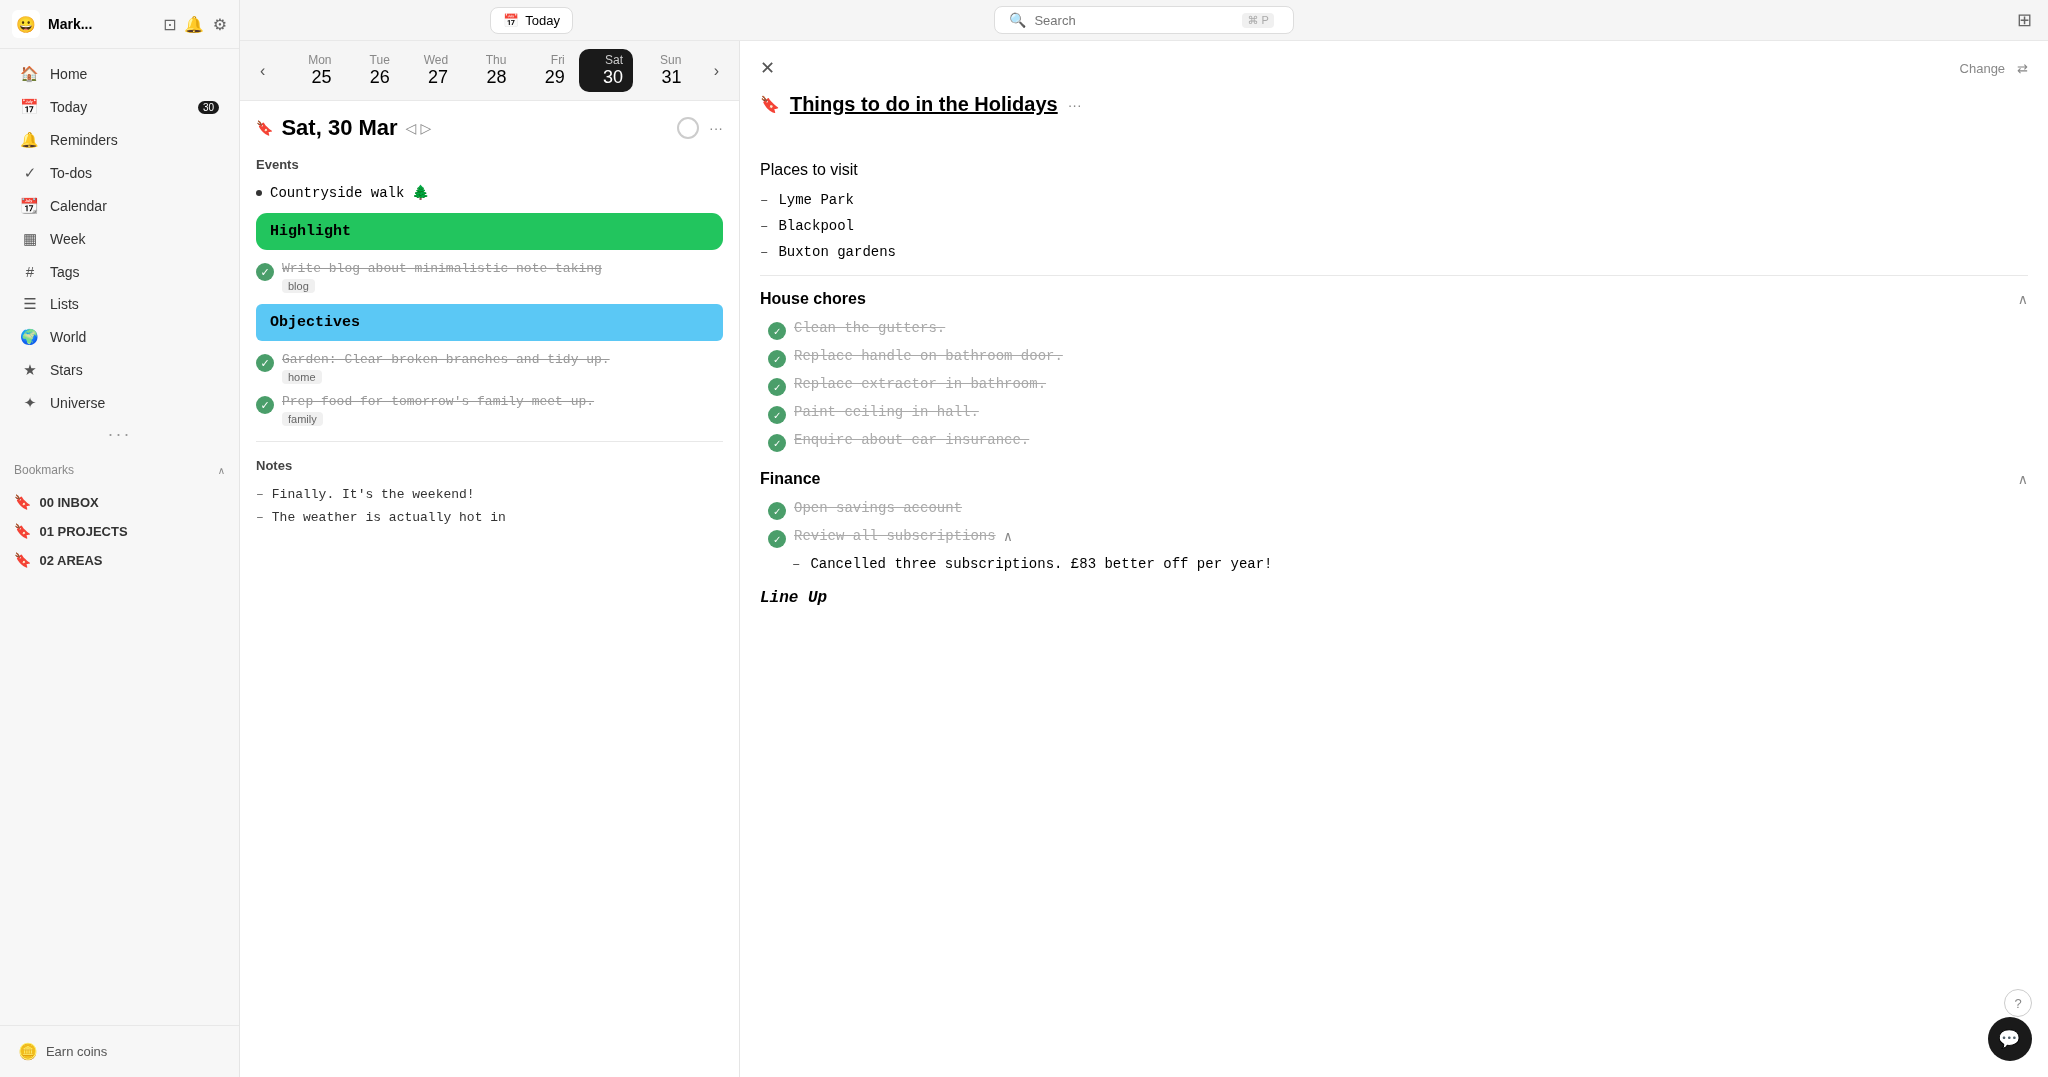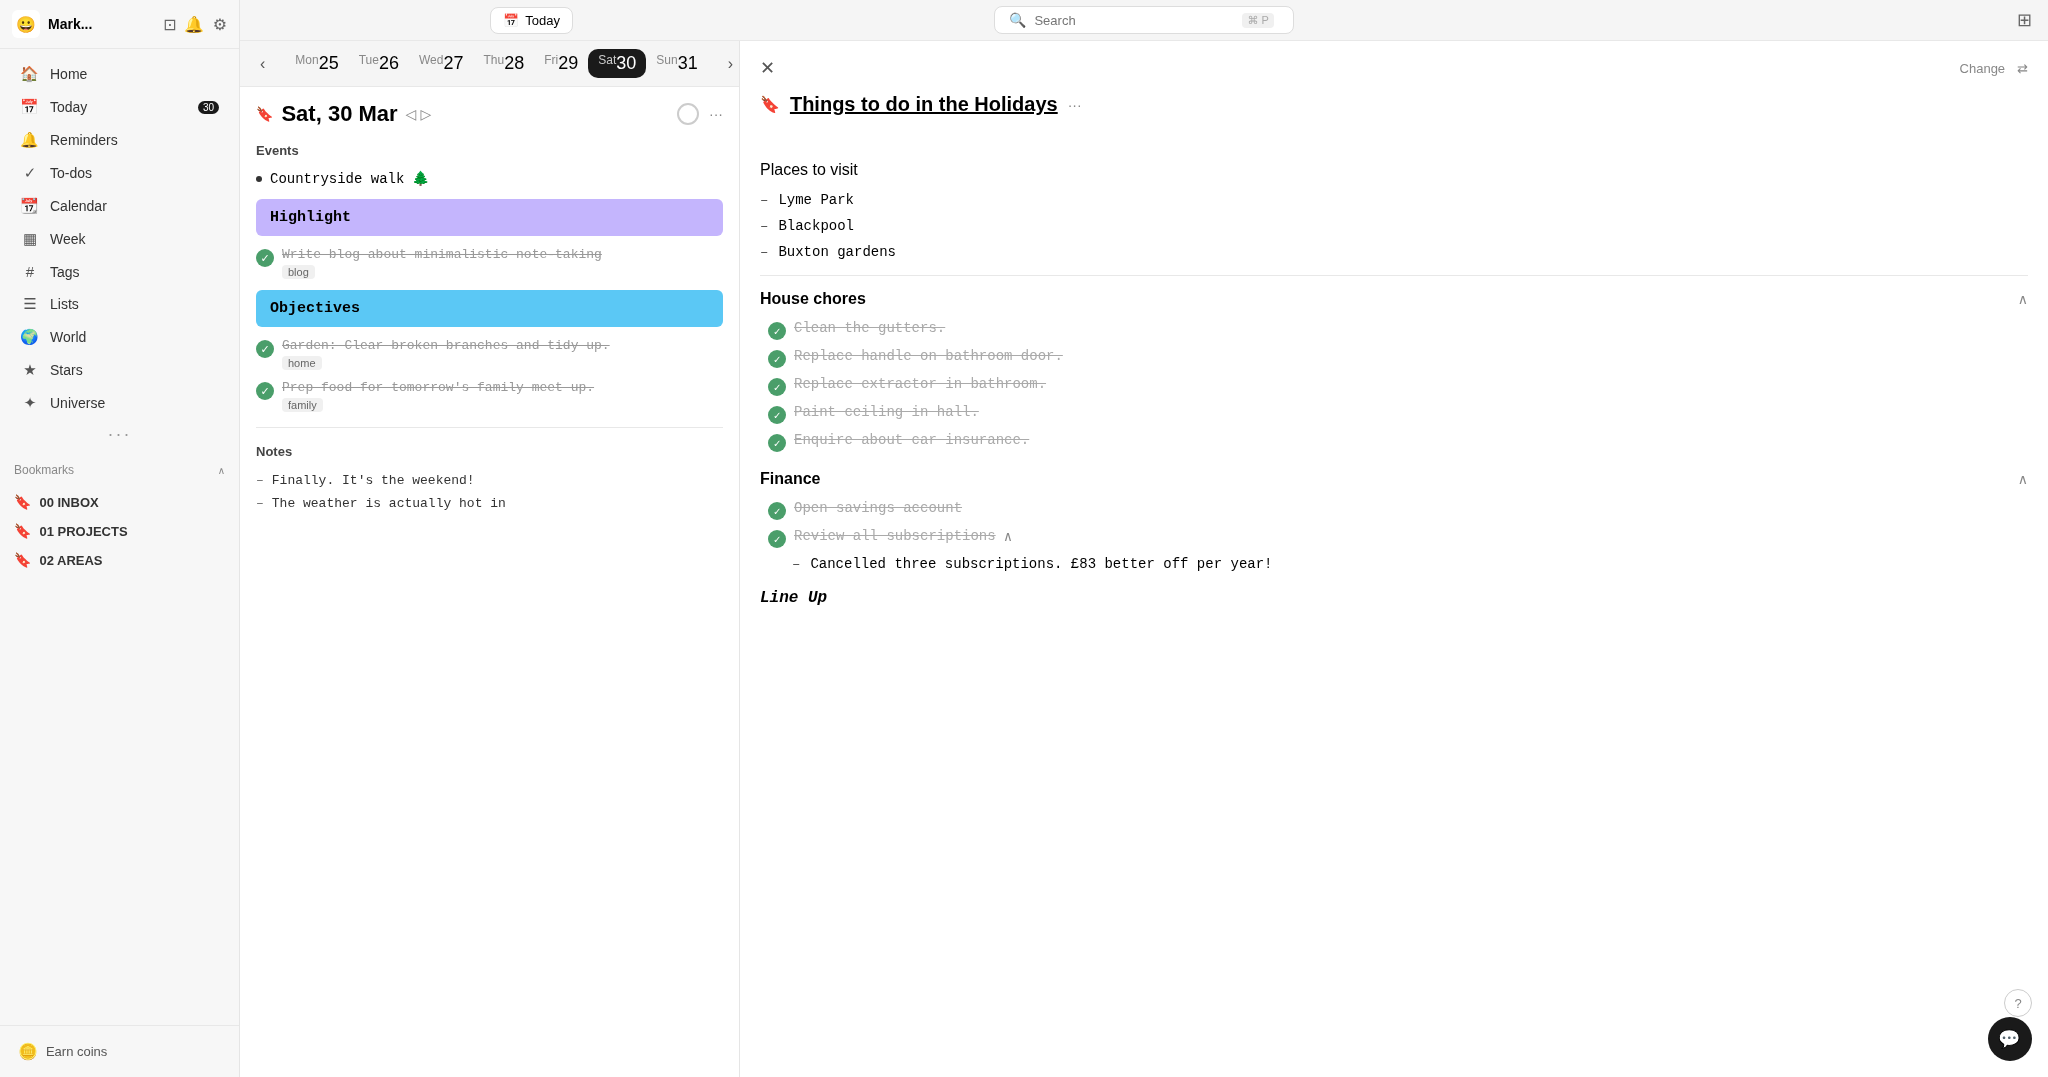--- a/index.html
+++ b/index.html
@@ -48,21 +48,21 @@
     
     .calendar-area { flex: 1; display: flex; overflow: hidden; }
 
     
     .day-panel { width: 500px; background: #fff; border-right: 1px solid #e5e5e5; display: flex; flex-direction: column; overflow: hidden; flex-shrink: 0; }
 
     .day-nav { display: flex; align-items: center; padding: 8px 12px; gap: 4px; background: #f5f5f5; border-bottom: 1px solid #e8e8e8; }
     .day-nav-arrow { background: none; border: none; cursor: pointer; font-size: 16px; color: #555; padding: 4px 8px; border-radius: 6px; }
 
     .week-days { display: flex; flex: 1; justify-content: space-around; align-items: center; padding: 0 8px; }
-    .week-day { display: flex; align-items: flex-start; cursor: pointer; padding: 4px 10px; border-radius: 8px; min-width: 54px; }
+    .week-day { display: flex; flex-direction: column; align-items: flex-end; cursor: pointer; padding: 4px 10px; border-radius: 8px; min-width: 54px; }
     .week-day-name { font-size: 12px; color: #888; }
     .week-day-num { font-size: 18px; font-weight: 500; color: #000000; }
     .week-day.active { background: #1a1a1a; border-radius: 10px; }
     .week-day.active .week-day-name { color: #ccc; }
     .week-day.active .week-day-num { color: #fff; }
 
     .day-content { flex: 1; overflow-y: auto; padding: 0; }
 
     .day-header { display: flex; align-items: center; justify-content: space-between; padding: 14px 16px 10px; }
     .day-title-area { display: flex; align-items: center; gap: 8px; }
@@ -72,21 +72,21 @@
     .day-actions { display: flex; align-items: center; gap: 10px; }
     .day-circle { width: 22px; height: 22px; border: 2px solid #ccc; border-radius: 50%; cursor: pointer; }
     .day-more { color: #888; cursor: pointer; font-size: 14px; }
 
     .section-header { padding: 6px 16px; font-size: 13px; font-weight: 600; color: #444; }
 
     .event-item { display: flex; align-items: center; gap: 8px; padding: 6px 16px; }
     .event-dot { width: 6px; height: 6px; border-radius: 50%; background: #333; flex-shrink: 0; }
     .event-label { font-size: 14px; font-family: 'Courier New', monospace; font-weight: 500; }
 
-    .highlight-block { background: #c4b5fd; margin: 6px 16px; padding: 10px 14px; border-radius: 6px; font-family: 'Courier New', monospace; font-size: 15px; font-weight: 700; }
+    .highlight-block { background: #22c55e; margin: 6px 16px; padding: 10px 14px; border-radius: 11px; font-family: 'Courier New', monospace; font-size: 15px; font-weight: 700; }
 
     .todo-item { display: flex; align-items: flex-start; gap: 8px; padding: 5px 16px; }
     .todo-check { width: 18px; height: 18px; border-radius: 50%; background: #4a9e6a; display: flex; align-items: center; justify-content: center; flex-shrink: 0; margin-top: 2px; }
     .todo-check-inner { color: #fff; font-size: 11px; }
     .todo-text { font-size: 13px; font-family: 'Courier New', monospace; color: #999; text-decoration: line-through; }
     .todo-tag { display: inline-block; background: #f0f0f0; border-radius: 4px; padding: 1px 6px; font-size: 11px; color: #666; margin-top: 3px; }
 
     .objectives-block { background: #5bc8f5; margin: 6px 16px; padding: 10px 14px; border-radius: 6px; font-family: 'Courier New', monospace; font-size: 15px; font-weight: 700; }
 
     .divider { height: 1px; background: #e8e8e8; margin: 10px 16px; }

